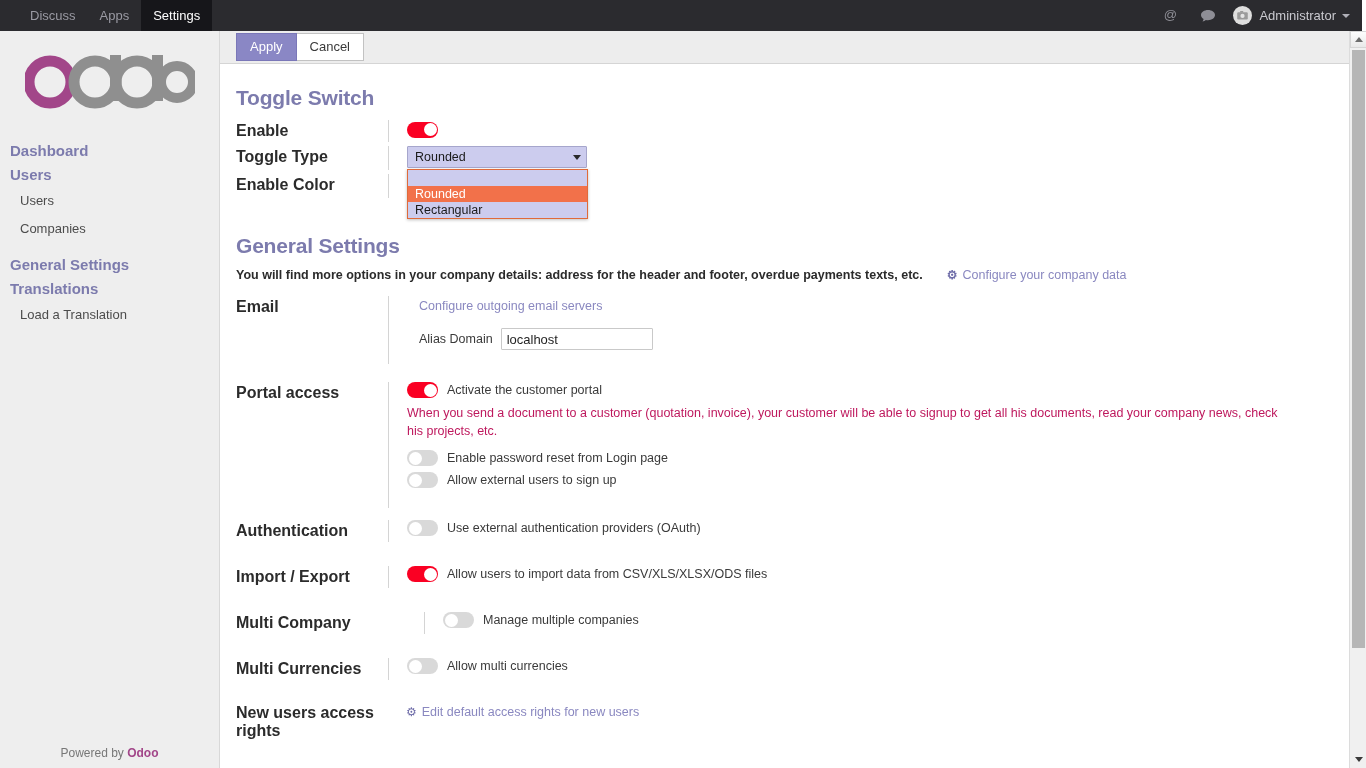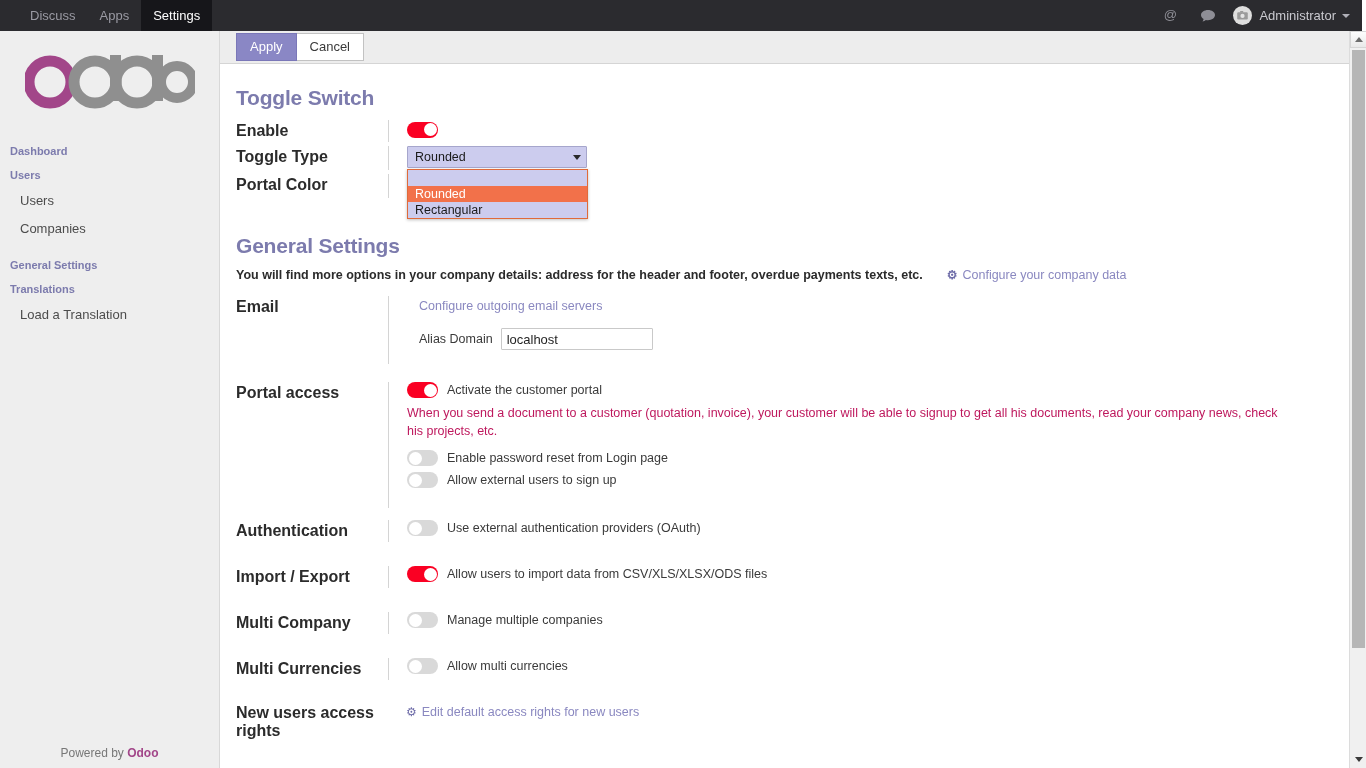--- a/index.html
+++ b/index.html
@@ -71,21 +71,21 @@
   #logo-area {
     padding-top: 16px;
     text-align: center;
     height: 104px;
   }
   #logo-svg { display: block; margin: 0 auto; }
   .menu-list { padding: 0 0 0 0; margin-top: 4px; }
   .menu-root {
     color: #7c7bad;
     font-weight: bold;
-    font-size: 11px;
+    font-size: 15px;
     padding: 3px 0 3px 10px;
     cursor: pointer;
     line-height: 18px;
   }
   .menu-child {
     color: #4c4c4c;
     font-size: 13px;
     padding: 5px 0 5px 20px;
     cursor: pointer;
     line-height: 18px;
@@ -421,21 +421,21 @@
           <div class="select-list">
             <div class="select-opt blank"></div>
             <div class="select-opt sel">Rounded</div>
             <div class="select-opt">Rectangular</div>
           </div>
         </div>
       </div>
     </div>
 
     <div class="row">
-      <div class="row-label">Portal Color</div>
+      <div class="row-label">Enable Color</div>
       <div class="row-field" style="min-height:24px;"></div>
     </div>
 
     <div class="spacer-22"></div>
 
     <h2 class="section-title tight">General Settings</h2>
 
     <div class="intro-line">
       <span>You will find more options in your company details: address for the header and footer, overdue payments texts, etc.</span>
       <span class="cfg-link">
@@ -504,21 +504,21 @@
       <div class="row-field">
         <div class="toggle-line" style="margin-bottom:0;">
           <span class="toggle on">
               <span class="knob"></span>
             </span>
           <span class="tl-label">Allow users to import data from CSV/XLS/XLSX/ODS files</span>
         </div>
       </div>
     </div>
 
-    <div class="row" style="margin-bottom:24px;">
+    <div class="row" style="margin-bottom:24px;gap:36px;">
       <div class="row-label">Multi Company</div>
       <div class="row-field">
         <div class="toggle-line" style="margin-bottom:0;">
           <span class="toggle">
               <span class="knob"></span>
             </span>
           <span class="tl-label">Manage multiple companies</span>
         </div>
       </div>
     </div>

